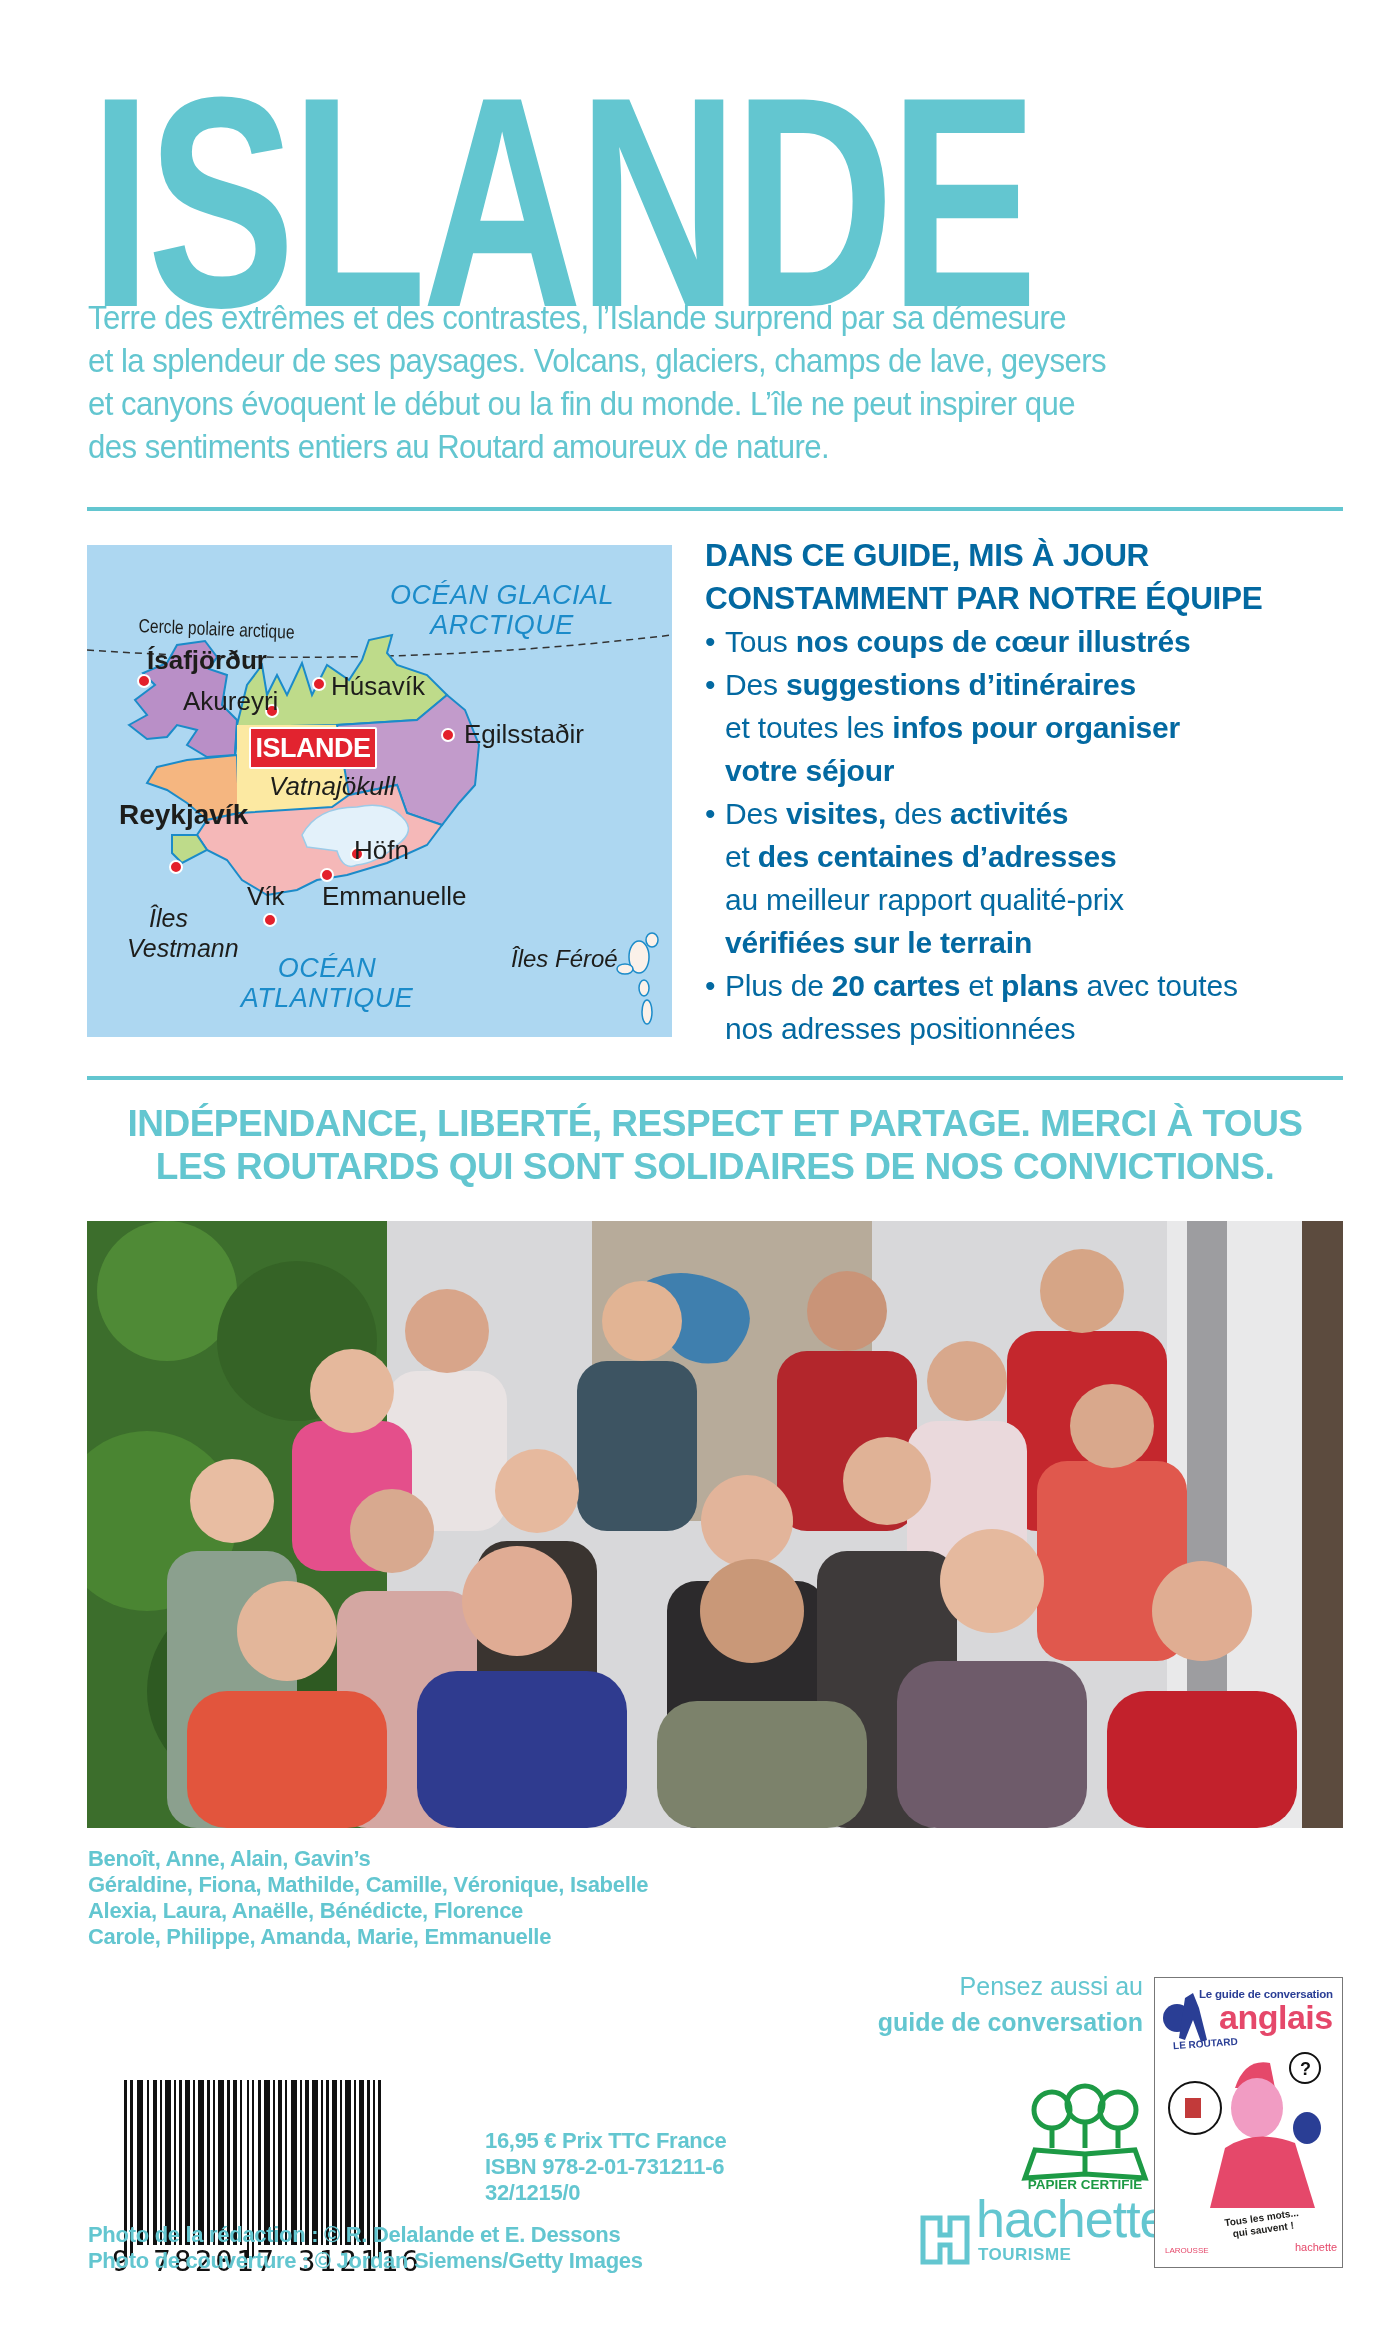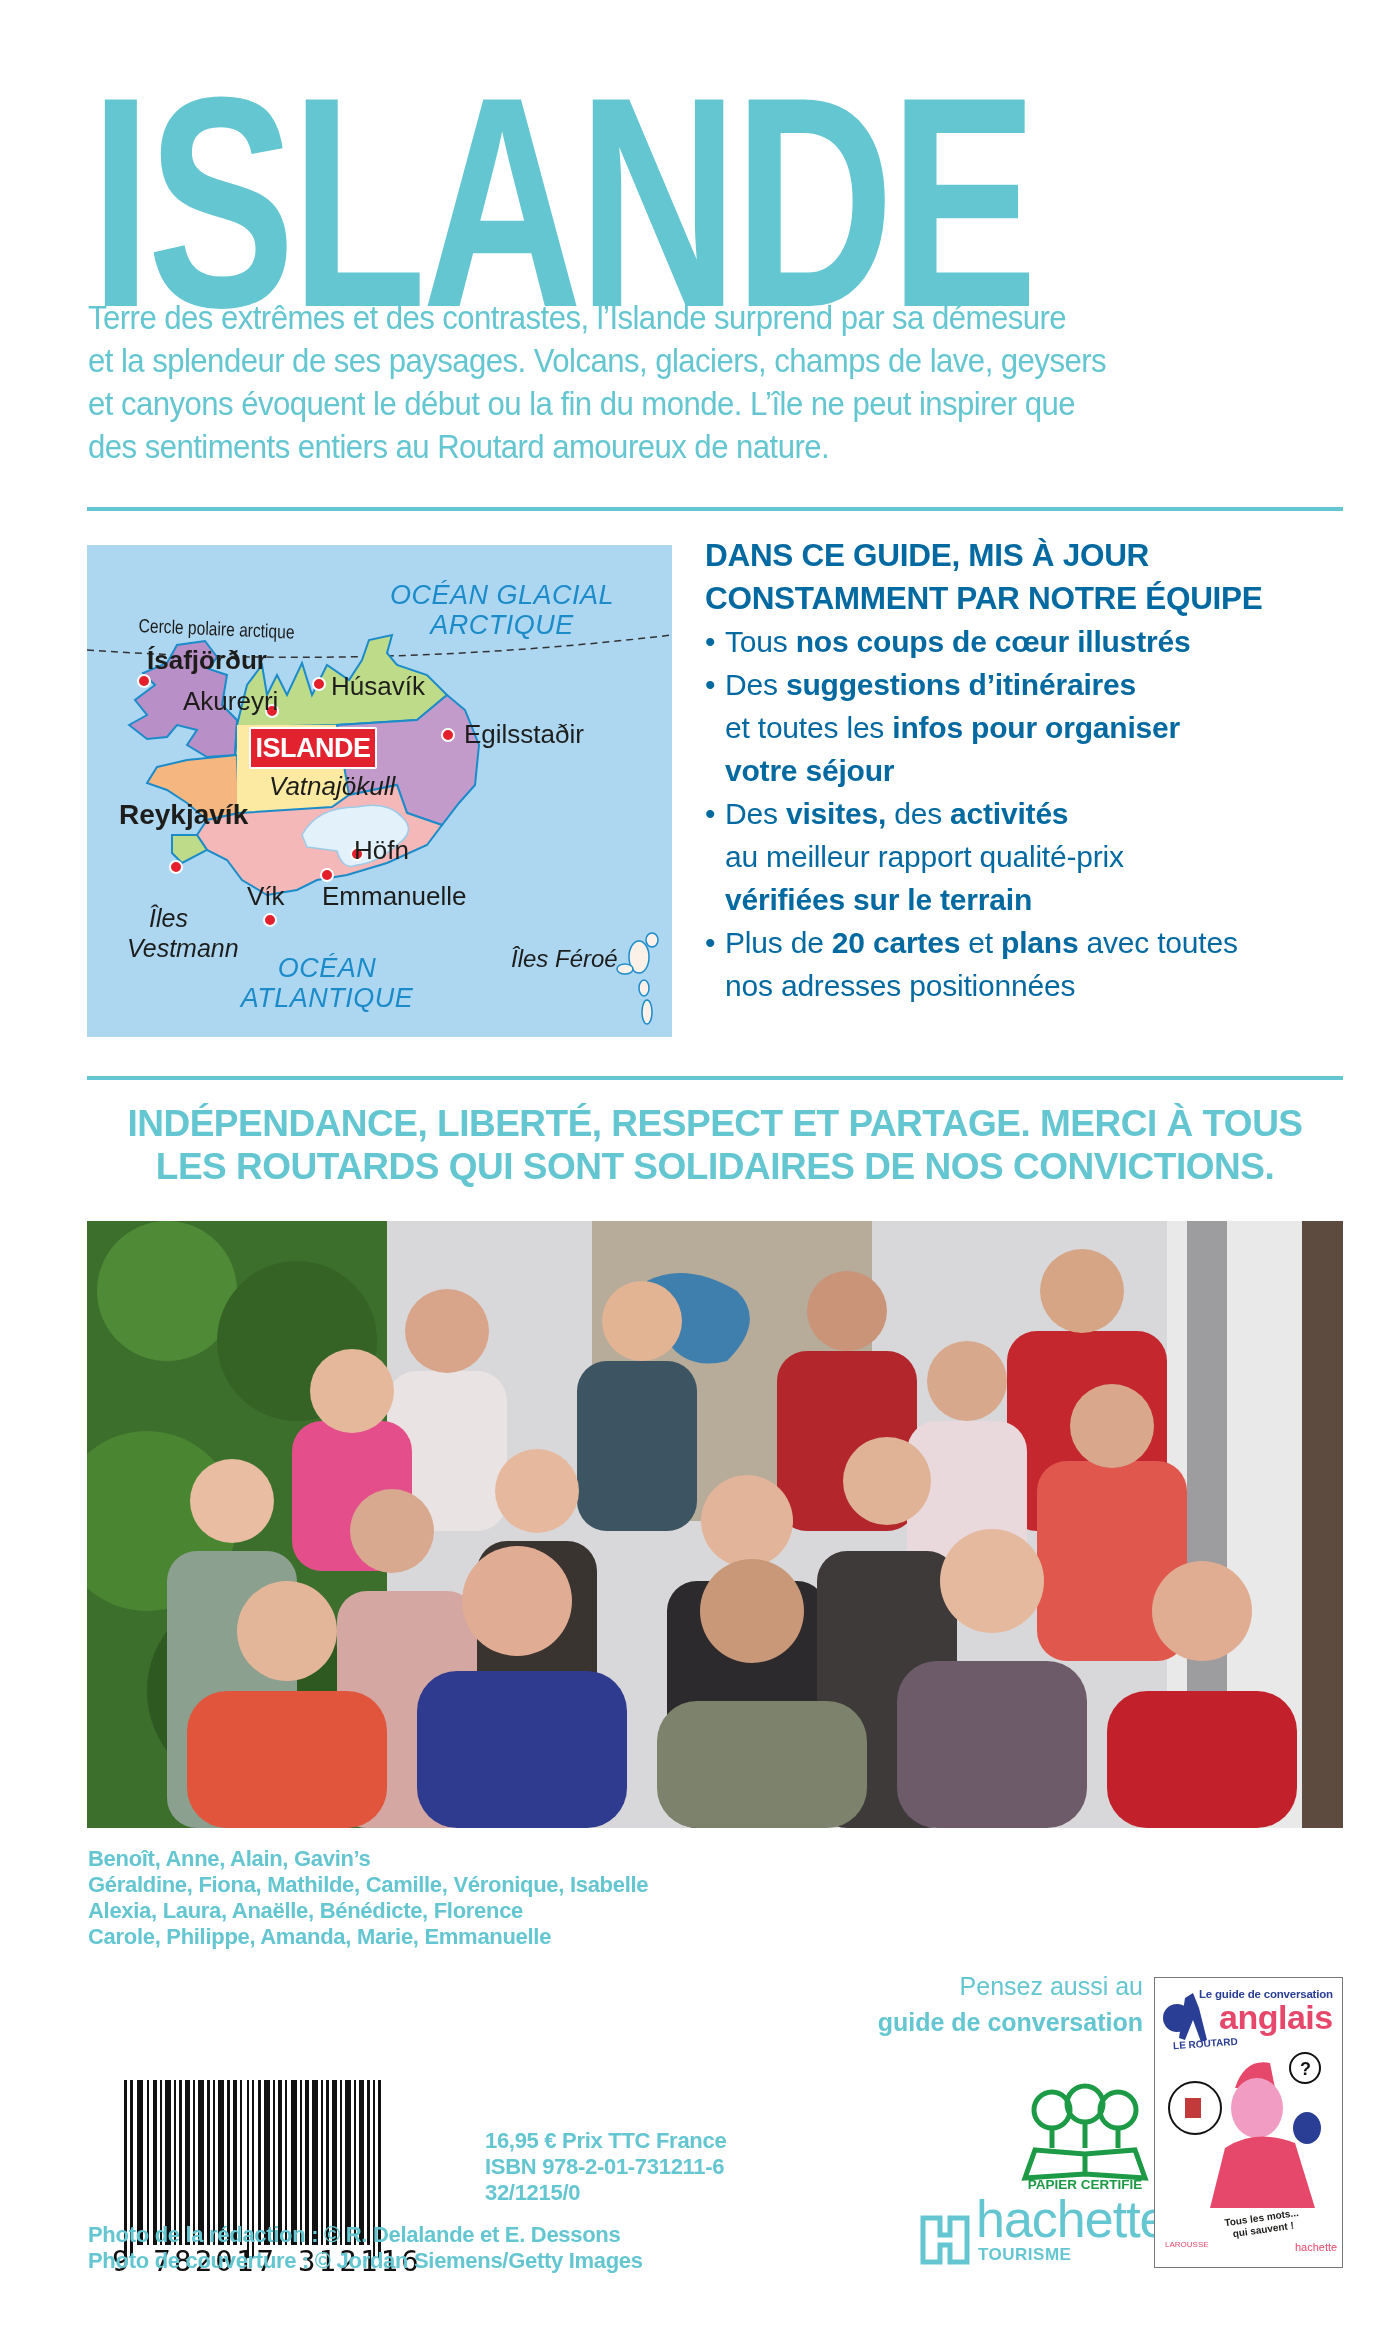--- a/index.html
+++ b/index.html
@@ -72,21 +72,21 @@
   #hachette-word { position: absolute; left: 976px; top: 2190px; font-size: 52px; color: #63C6D0; letter-spacing: -1px; white-space: nowrap; line-height: 58px; }
   #hachette-sub { position: absolute; left: 978px; top: 2245px; font-size: 17px; color: #63C6D0; font-weight: 700; letter-spacing: 0.5px; white-space: nowrap; }
 
   
   #book { left: 1154px; top: 1977px; width: 187px; height: 289px; border: 1.5px solid #777; background: #fff; overflow: hidden; }
   #book .t1 { position: absolute; left: 44px; top: 10px; font-size: 11.5px; font-weight: 700; color: #2A3E95; white-space: nowrap; letter-spacing: -0.2px; }
   #book .t2 { position: absolute; left: 64px; top: 20px; font-size: 34px; font-weight: 700; color: #E5486A; white-space: nowrap; letter-spacing: -0.5px; }
   #book .t3 { position: absolute; left: 18px; top: 60px; font-size: 10px; font-weight: 700; color: #2A3E95; white-space: nowrap; transform: rotate(-4deg); }
   #book .t4 { position: absolute; left: 70px; top: 234px; font-size: 10px; font-weight: 700; color: #1d1d1b; white-space: nowrap; transform: rotate(-8deg); text-align: center; line-height: 12px; }
   #book .t5 { position: absolute; left: 140px; top: 263px; font-size: 11px; color: #E5486A; white-space: nowrap; }
-  #book .t6 { position: absolute; left: 10px; top: 262px; font-size: 8px; color: #E5486A; white-space: nowrap; }
+  #book .t6 { position: absolute; left: 10px; top: 268px; font-size: 8px; color: #E5486A; white-space: nowrap; }
 </style>
 </head>
 <body>
 
 <div id="title" class="abs">ISLANDE</div>
 
 <div id="intro" class="abs">
   <span class="line">Terre des extrêmes et des contrastes, l’Islande surprend par sa démesure</span>
   <span class="line">et la splendeur de ses paysages. Volcans, glaciers, champs de lave, geysers</span>
   <span class="line">et canyons évoquent le début ou la fin du monde. L’île ne peut inspirer que</span>
@@ -171,20 +171,23 @@
     <span class="bullet">•</span><span>Des </span><b>suggestions d’itinéraires</b>
   </div>
   <div class="cont">
     <span>et toutes les </span><b>infos pour organiser</b>
   </div>
   <div class="cont">
     <b>votre séjour</b>
   </div>
   <div class="item">
     <span class="bullet">•</span><span>Des </span><b>visites,</b><span> des </span><b>activités</b>
+  </div>
+  <div class="cont">
+    <span>et </span><b>des centaines d’adresses</b>
   </div>
   <div class="cont">
     <span>au meilleur rapport qualité-prix</span>
   </div>
   <div class="cont">
     <b>vérifiées sur le terrain</b>
   </div>
   <div class="item">
     <span class="bullet">•</span><span>Plus de </span><b>20 cartes</b><span> et </span><b>plans</b><span> avec toutes</span>
   </div>

